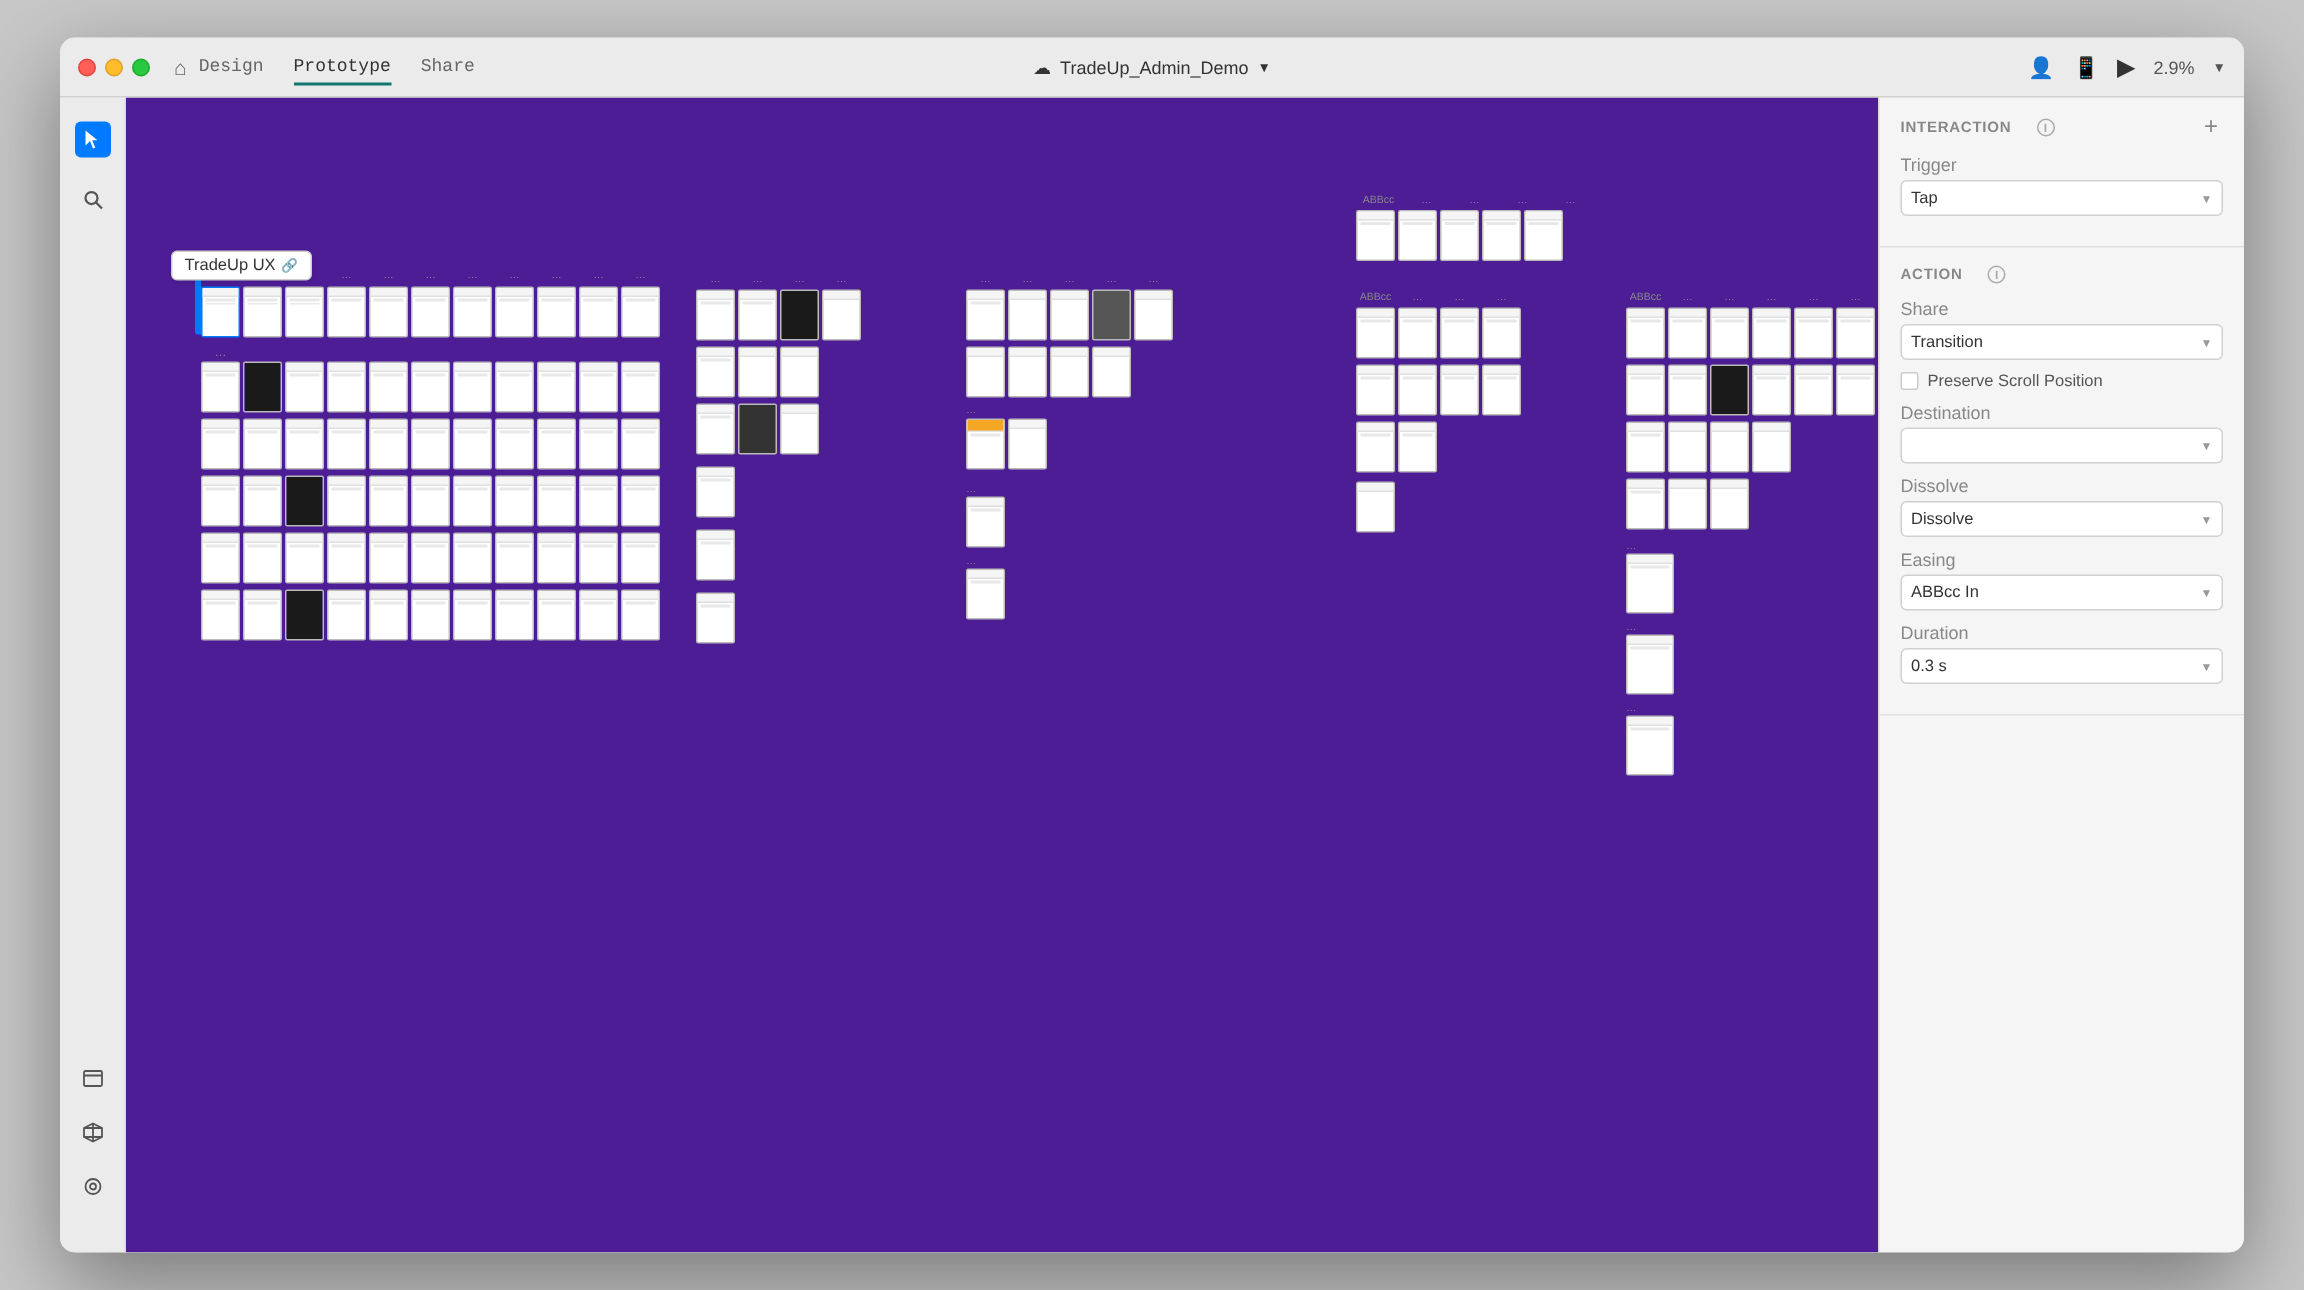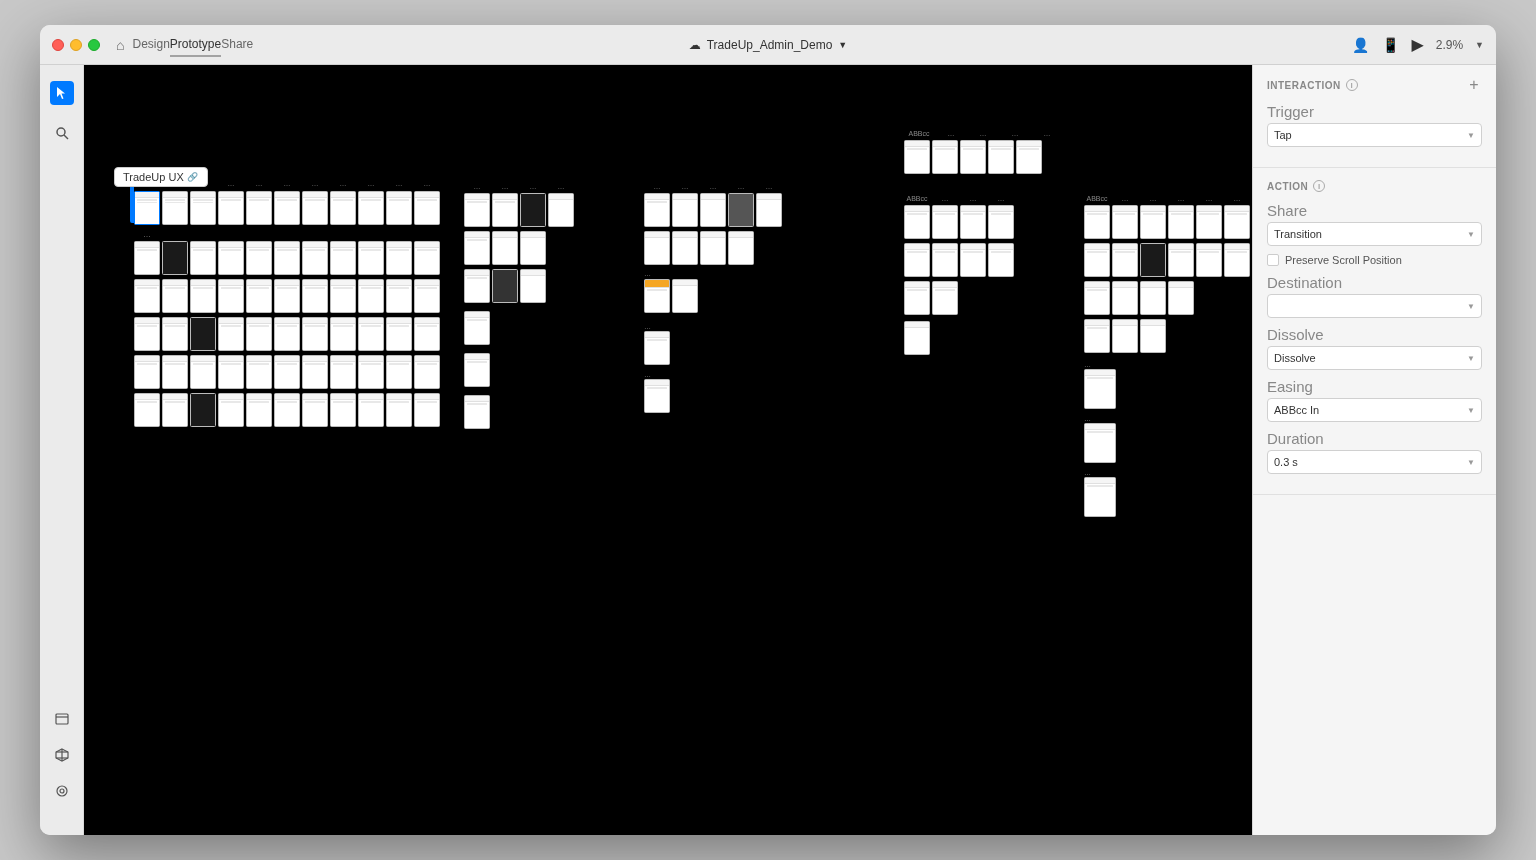--- a/index.html
+++ b/index.html
@@ -46,31 +46,33 @@
       width: 12px;
       height: 12px;
       border-radius: 50%;
     }
     .tl-red { background: #ff5f57; border: 1px solid #e0443e; }
     .tl-yellow { background: #ffbd2e; border: 1px solid #dea123; }
     .tl-green { background: #28c840; border: 1px solid #1aab29; }
 
     .nav-tabs {
       display: flex;
+      gap: 20px;
       margin-right: auto;
+      font-family: Liberation Mono, monospace;
     }
     .nav-tab {
       font-size: 12px;
       color: #666;
       cursor: pointer;
       padding: 4px 0;
     }
     .nav-tab.active {
       color: #333;
-      border-bottom: 2px solid #a3a3a3;
+      border-bottom: 2px solid #0f766e;
       font-weight: 500;
     }
     .home-icon { margin-right: 8px; color: #666; font-size: 14px; }
 
     .title-center {
       position: absolute;
       left: 50%;
       transform: translateX(-50%);
       display: flex;
       align-items: center;
@@ -131,21 +133,21 @@
       display: flex;
       flex-direction: column;
       align-items: center;
       gap: 12px;
       padding-bottom: 16px;
     }
 
     
     .canvas {
       flex: 1;
-      background: #000000;
+      background: #4c1d95;
       position: relative;
       overflow: hidden;
     }
 
     
     .frame-label {
       position: absolute;
       background: white;
       border: 1px solid #ccc;
       border-radius: 4px;
@@ -186,21 +188,21 @@
     }
 
     .panel-section-title {
       font-size: 10px;
       font-weight: 600;
       color: #888;
       text-transform: uppercase;
       letter-spacing: 0.5px;
       display: flex;
       align-items: flex-end;
-      gap: 5px;
+      gap: 17px;
     }
 
     .info-icon {
       width: 12px;
       height: 12px;
       border-radius: 50%;
       border: 1px solid #aaa;
       display: flex;
       align-items: center;
       justify-content: center;
@@ -217,21 +219,21 @@
       font-size: 16px;
       color: #888;
       cursor: pointer;
     }
 
     .panel-row {
       margin-bottom: 8px;
     }
 
     .panel-label {
-      font-size: 15px;
+      font-size: 12px;
       color: #888;
       margin-bottom: 3px;
     }
 
     .panel-select {
       width: 100%;
       height: 24px;
       background: white;
       border: 1px solid #d0d0d0;
       border-radius: 4px;

